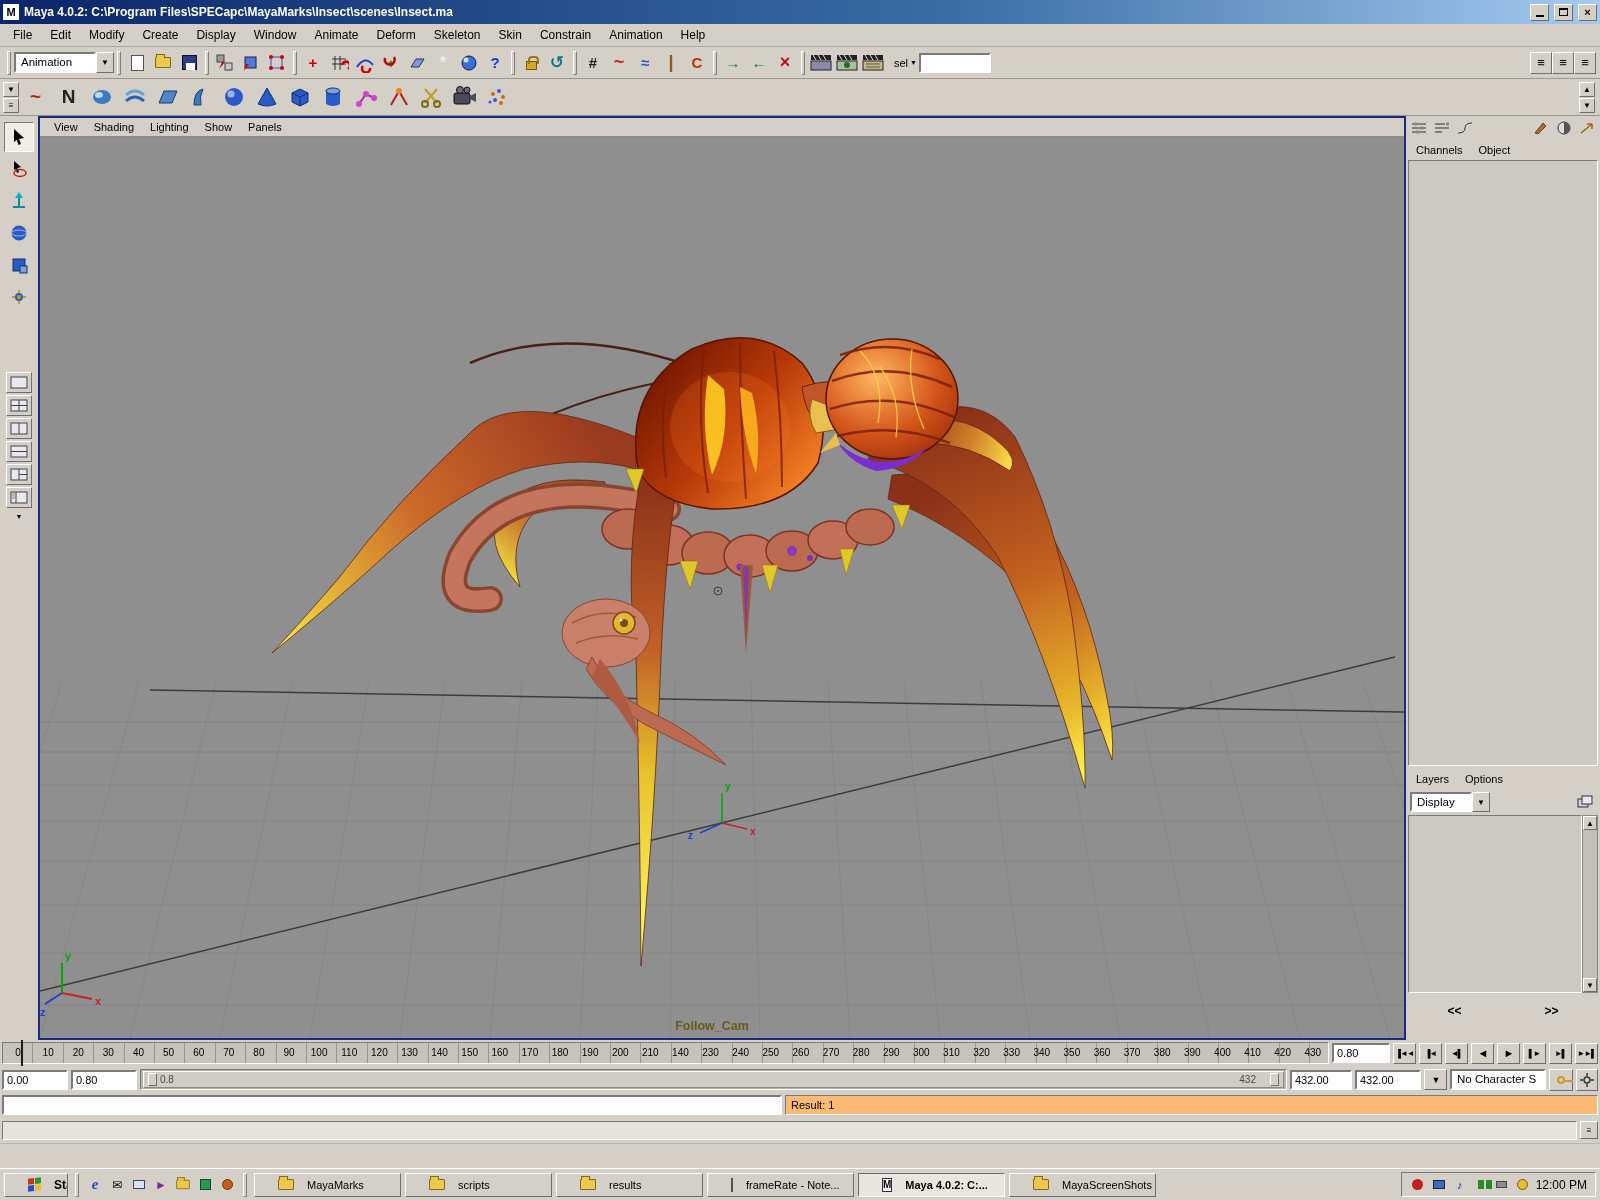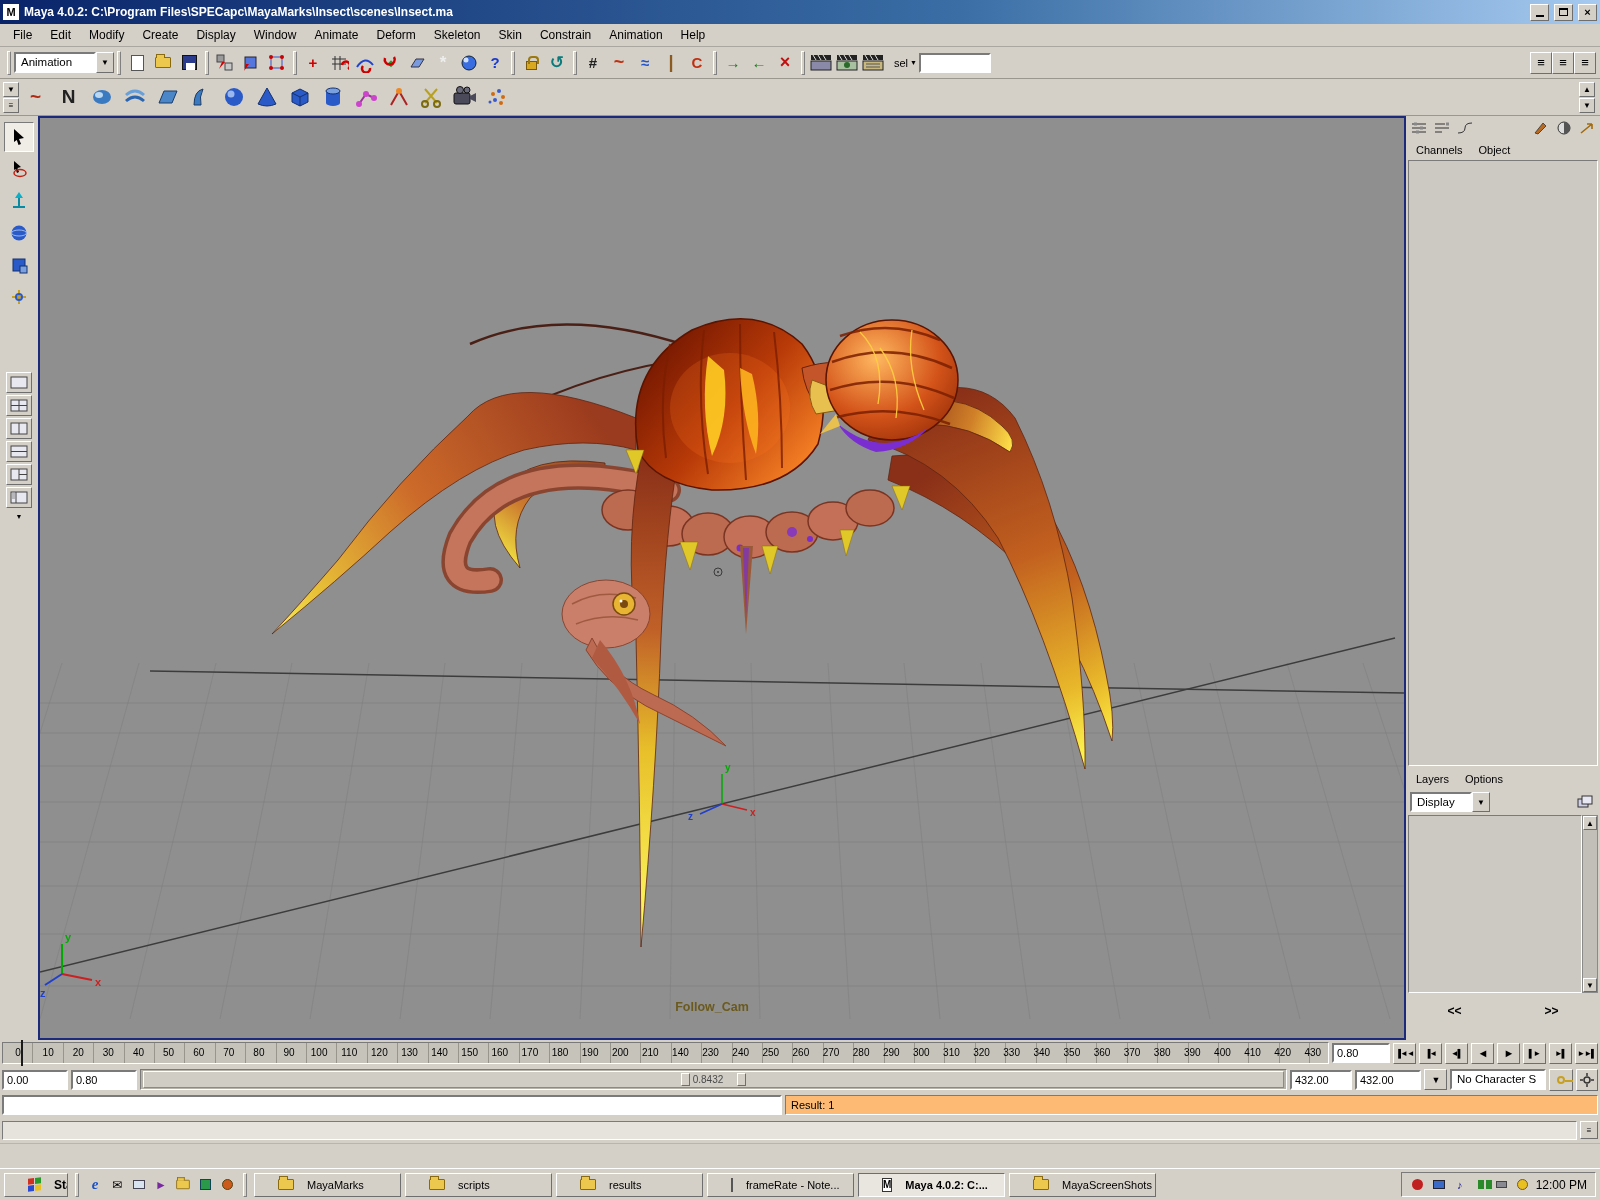--- a/index.html
+++ b/index.html
@@ -29,21 +29,21 @@
   .panehead{font-size:11px;display:flex;gap:4px;align-items:center;height:20px;padding-left:4px}
   .panehead span{padding:2px 6px}
   .emptypane{background:#ccc9c2;border:1px solid;border-color:#7a7a7a #fff #fff #7a7a7a}
   #timeslider{left:0;top:1040px;width:1600px;height:26px;padding:1px 2px;gap:3px}
   #ruler{flex:1;height:22px;background:#c6c3bb;border:1px solid;border-color:#7a7a7a #fff #fff #7a7a7a;display:flex;position:relative;font-size:10px;overflow:hidden;background-image:repeating-linear-gradient(90deg,transparent 0 29.4px,#98958d 29.4px 30.4px)}
   #ruler span{flex:1;text-align:center;padding-top:4px;cursor:default}
   #timemarker{position:absolute;left:21px;top:0;width:2px;height:100%;background:#1a1a1a}
   .pbtn{width:23px;height:21px;display:flex;align-items:center;justify-content:center;font-size:8px;letter-spacing:-1px;padding:0}
   #rangerow{left:0;top:1066px;width:1600px;height:27px;padding:1px 2px;gap:3px}
   #rslider{flex:1;height:21px;background:#b6b3ab;border:1px solid;border-color:#7a7a7a #fff #fff #7a7a7a;position:relative;display:flex;align-items:center}
-  #rsinner{position:absolute;left:2px;right:2px;top:1px;bottom:1px;background:#d0cdc5;border:1px solid;border-color:#fff #8a8a8a #8a8a8a #fff;display:flex;align-items:center;justify-content:center;font-size:10px;color:#4a4a4a;padding:0 4px}
+  #rsinner{position:absolute;left:2px;right:2px;top:1px;bottom:1px;background:#d0cdc5;border:1px solid;border-color:#fff #8a8a8a #8a8a8a #fff;display:flex;align-items:center;justify-content:space-between;font-size:10px;color:#4a4a4a;padding:0 4px}
   .rhandle{width:9px;height:13px;background:#d4d0c8;border:1px solid;border-color:#fff #6e6e6e #6e6e6e #fff}
   #commandrow{left:0;top:1093px;width:1600px;height:24px;padding:1px 2px;gap:3px}
   #resultbox{flex:1;height:20px;background:#fdba74;border:1px solid;border-color:#7a7a7a #fff #fff #7a7a7a;font-size:11px;display:flex;align-items:center;padding:0 5px}
   #helprow{left:0;top:1117px;width:1600px;height:26px;padding:2px 2px;gap:3px}
   #helpfield{flex:1;height:19px;background:#e6e3dc;border:1px solid;border-color:#7a7a7a #fff #fff #7a7a7a}
   #winbottom{left:0;top:1143px;width:1600px;height:25px;background:#d4d0c8;border-top:1px solid #b8b5ad}
   #taskbar{left:0;top:1168px;width:1600px;height:32px;background:#d4d0c8;border-top:1px solid #fff;padding:3px 4px;gap:4px}
   .task{width:147px;height:24px;display:flex;align-items:center;gap:13px;font-size:11px;padding:0 23px;overflow:hidden;white-space:nowrap}
   .task.active{border-color:#6e6e6e #fff #fff #6e6e6e;background:#e9e6df;font-weight:bold}
   .fold{width:16px;height:11px;background:#ecc84e;border:1px solid #8a6a10;border-radius:1px;position:relative;flex:none}
@@ -433,20 +433,28 @@
         <path d="M6,1 V12" stroke="#444"></path>
         <path d="M2,3 h3 M2,5 h3 M2,7 h3" stroke="#888"></path>
       </svg>
   </div>
   <div class="lay" style="height:12px">
       <span style="font-size:7px">▼</span>
     </div>
 </div>
 
 <div id="viewport" class="abs">
+  <div id="vp-menu">
+
+  <span>View</span>
+      <span>Shading</span>
+      <span>Lighting</span>
+      <span>Show</span>
+      <span>Panels</span>
+    </div>
   <svg width="1364" height="901" viewBox="0 0 1364 901">
     <defs>
       <linearGradient id="gShell" x1="610" y1="220" x2="775" y2="360" gradientUnits="userSpaceOnUse">
         <stop offset="0" stop-color="#6e1400"></stop>
           <stop offset=".5" stop-color="#b83a08"></stop>
           <stop offset="1" stop-color="#ff8c2a"></stop>
       </linearGradient>
       <radialGradient id="gBall" cx=".38" cy=".32" r=".95">
         <stop offset="0" stop-color="#ffb860"></stop>
           <stop offset=".5" stop-color="#d4541a"></stop>

